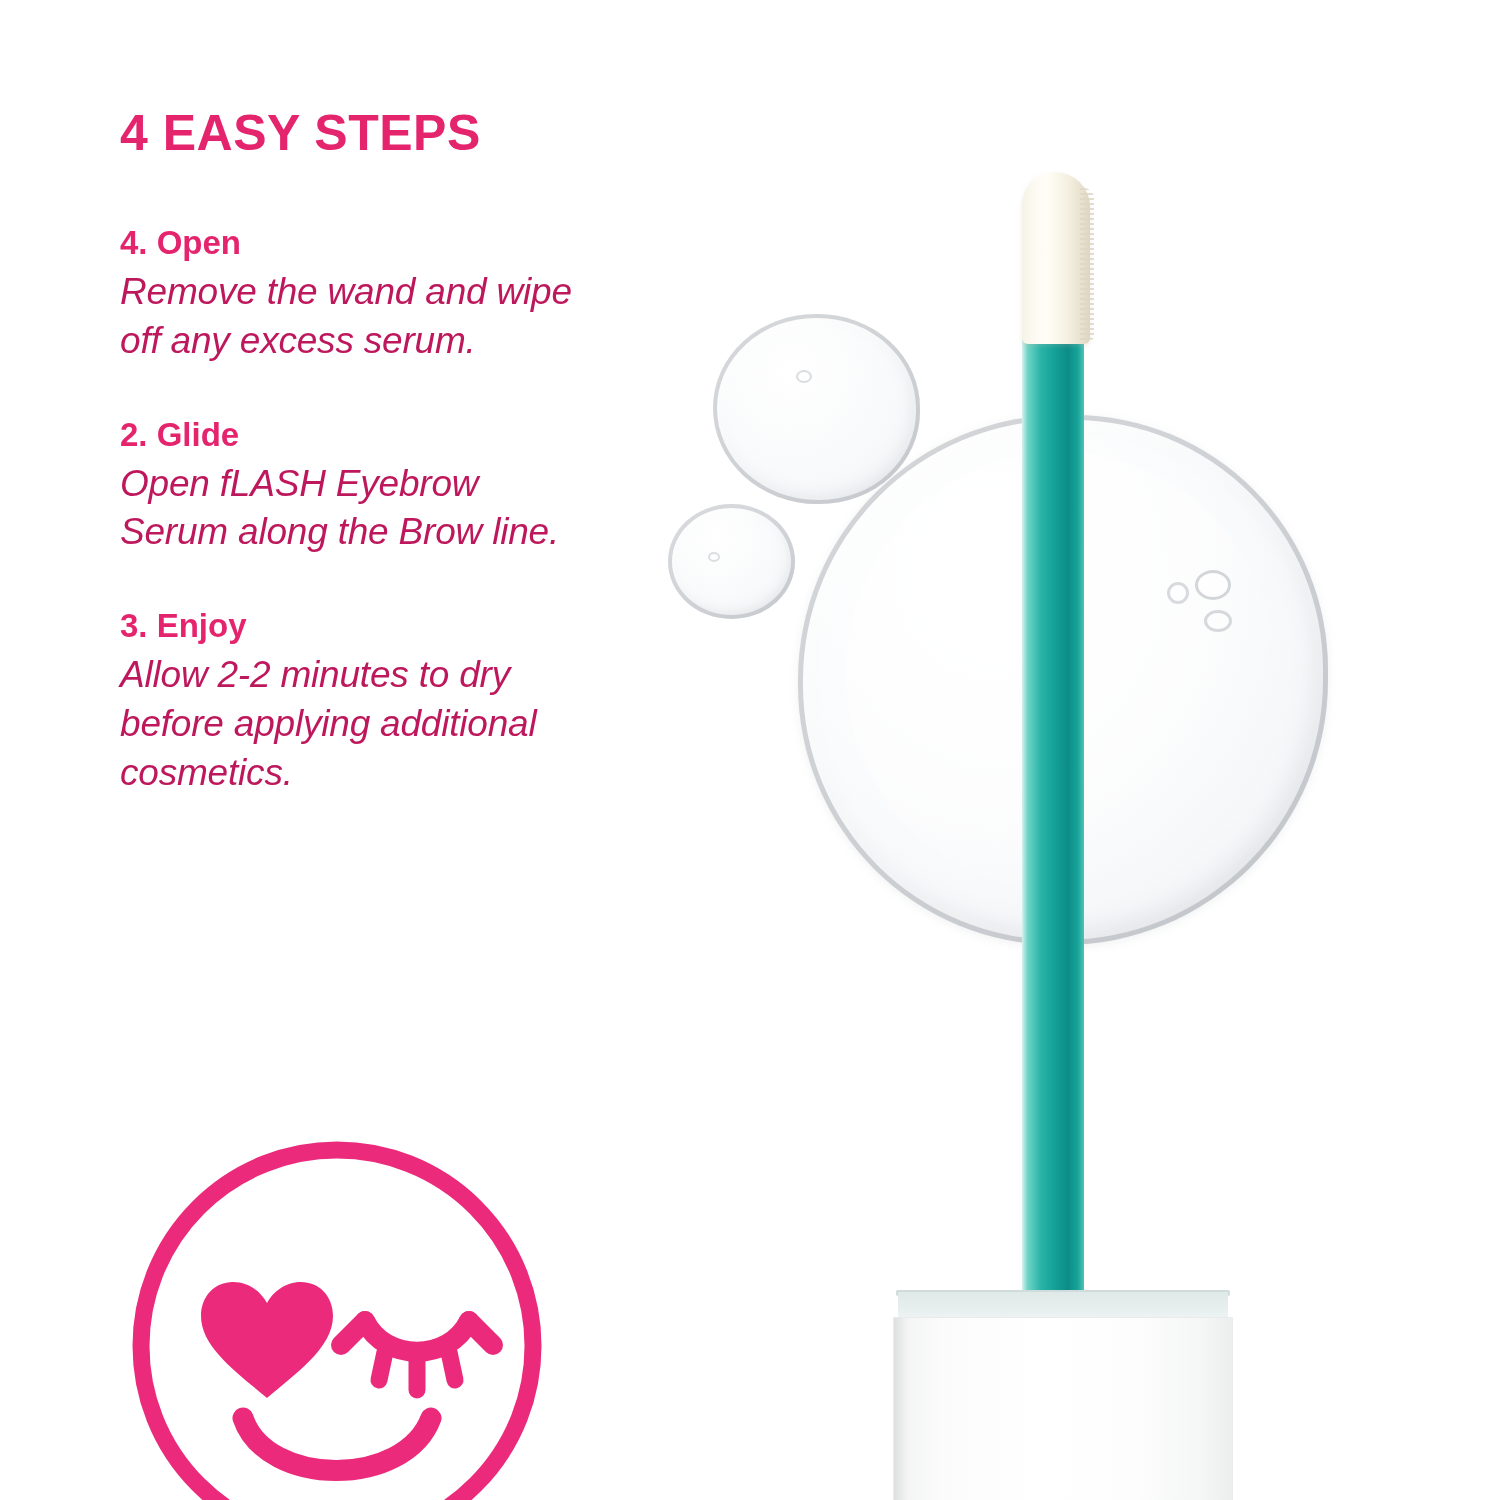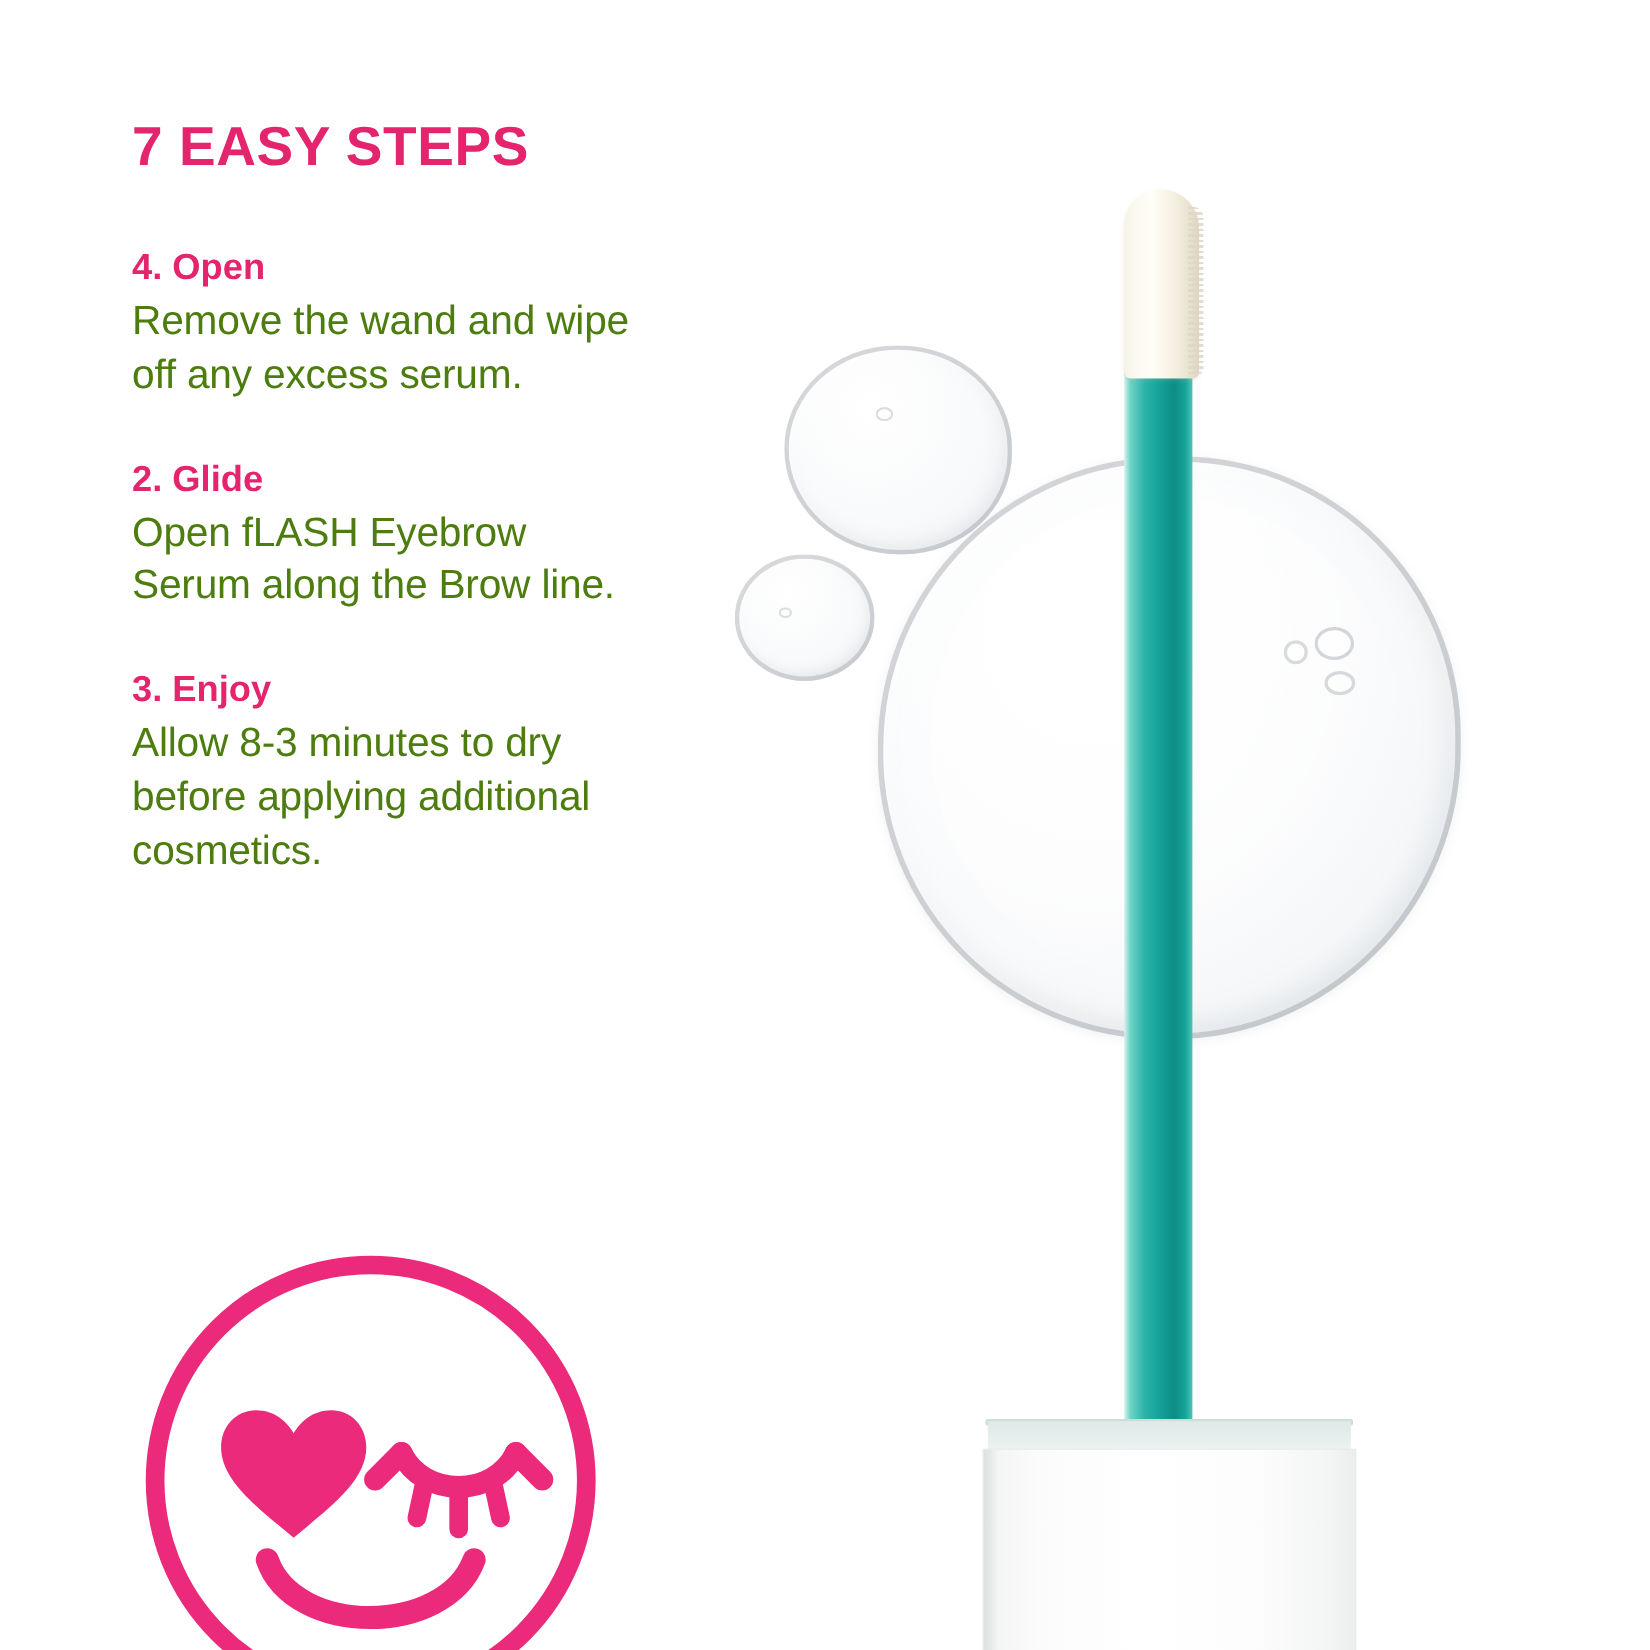--- a/index.html
+++ b/index.html
@@ -46,24 +46,25 @@
     font-size: 33px;
     font-weight: bold;
     color: #e5246e;
     line-height: 1.15;
     margin: 0 0 6px 0;
   }
 
   .step-body {
     font-size: 37px;
     font-weight: normal;
-    color: #4d7c0f;
+    color: #be185d;
     line-height: 1.32;
     margin: 0;
     letter-spacing: -0.2px;
+    font-style: italic;
   }
 
   
   .smiley {
     position: absolute;
     left: 127px;
     top: 1136px;
     width: 420px;
     height: 420px;
   }
@@ -252,35 +253,35 @@
   
   svg { display: block; }
 </style>
 </head>
 <body>
 
 <div id="canvas">
 
   <div class="text-col">
 
-    <h1 class="headline">7 EASY STEPS</h1>
+    <h1 class="headline">4 EASY STEPS</h1>
 
     <div class="step">
       <p class="step-title">4. Open</p>
       <p class="step-body">Remove the wand and wipe off any excess serum.</p>
     </div>
 
     <div class="step">
       <p class="step-title">2. Glide</p>
       <p class="step-body">Open fLASH Eyebrow Serum along the Brow line.</p>
     </div>
 
     <div class="step">
       <p class="step-title">3. Enjoy</p>
-      <p class="step-body">Allow 8-3 minutes to dry before applying additional cosmetics.</p>
+      <p class="step-body">Allow 2-2 minutes to dry before applying additional cosmetics.</p>
     </div>
   </div>
 
   <div class="smiley">
     <svg viewBox="0 0 420 420" width="420" height="420" aria-hidden="true">
 
       <circle cx="210" cy="210" r="196" fill="none" stroke="#ec2a7c" stroke-width="17"></circle>
 
       <path fill="#ec2a7c" d="M106 146
                C 88 146, 74 160, 74 180

